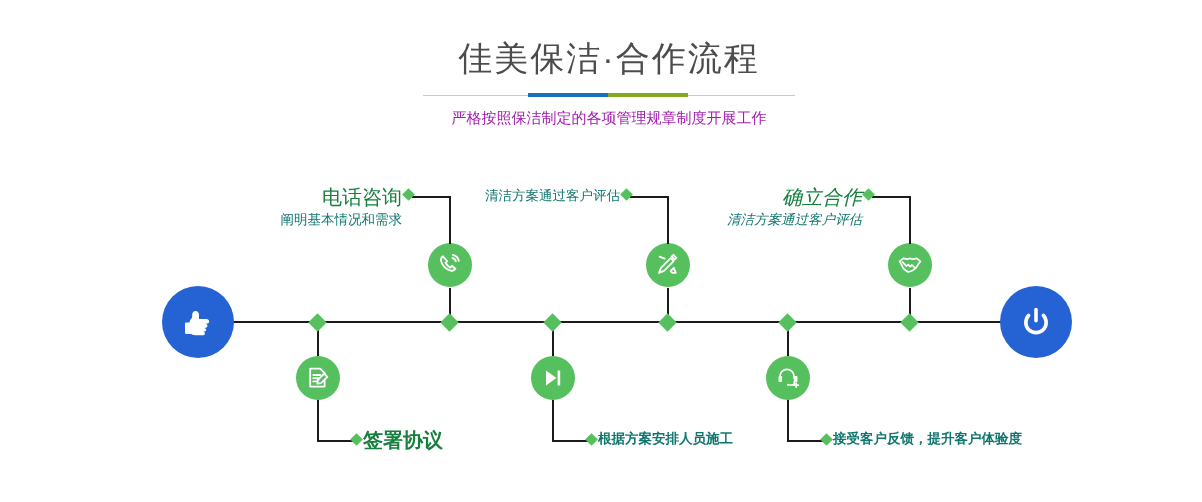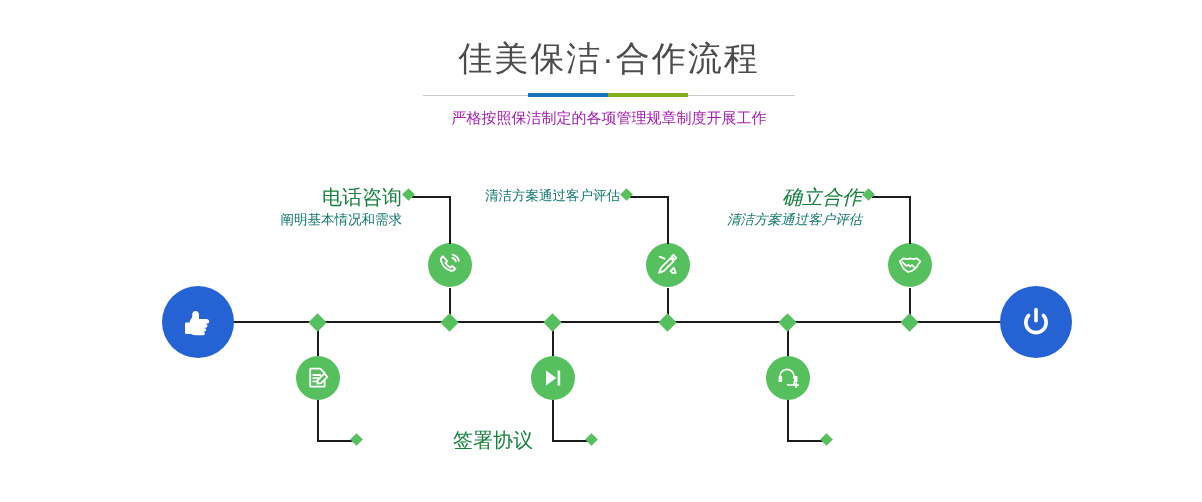--- a/index.html
+++ b/index.html
@@ -70,21 +70,21 @@
 
   
   .lbl{position:absolute;white-space:nowrap;}
   .lbl .main{
     font-size:20px;color:#15803d;line-height:24px;
   }
   .lbl .sub{
     font-size:13.5px;color:#0f766e;line-height:22px;
   }
   .lbl.right-al{text-align:right;}
-  .lbl.left-al{text-align:center;}
+  .lbl.left-al{text-align:left;font-weight:bold;}
 </style>
 </head>
 <body>
 
 <div id="stage">
 
   <div class="title">佳美保洁·合作流程</div>
 
   <div class="divider">
     <div class="hair"></div>
@@ -189,20 +189,21 @@
         </g>
       </svg>
     </span>
   </div>
   <div class="vline" style="left:544px;top:322px;height:34px;"></div>
   <div class="diamond" style="left:538px;top:316px;"></div>
   <div class="vline" style="left:544px;top:400px;height:41px;"></div>
   <div class="hline" style="left:544px;top:440px;width:38px;"></div>
   <div class="diamond" style="left:579px;top:435px;width:9px;height:9px;"></div>
   <div class="lbl left-al" style="left:590px;top:428px;width:260px;">
+    <div class="sub">根据方案安排人员施工</div>
   </div>
 
   <div class="node" style="left:880px;top:243px;">
     <span>
       <svg width="26" height="26" viewBox="0 0 26 26">
         <g fill="none" stroke="#ffffff" stroke-width="1.7" stroke-linejoin="round" stroke-linecap="round">
           <path d="M2.6 9.4l3.6-3.0 4.0 0.8 2.8-0.8 2.8 0.8 4.0-0.8 3.6 3.0"></path>
           <path d="M5.4 10.0l4.0 4.2 1.8-1.6 2.0 2.0 1.8-1.6 3.0 3.0"></path>
           <path d="M3.0 9.8l3.6 7.0 4.4 3.2 3.6-1.0 4.0-2.6 4.4-6.6"></path>
         </g>
@@ -231,15 +232,16 @@
         </g>
       </svg>
     </span>
   </div>
   <div class="vline" style="left:779px;top:322px;height:34px;"></div>
   <div class="diamond" style="left:773px;top:316px;"></div>
   <div class="vline" style="left:779px;top:400px;height:41px;"></div>
   <div class="hline" style="left:779px;top:440px;width:38px;"></div>
   <div class="diamond" style="left:814px;top:435px;width:9px;height:9px;"></div>
   <div class="lbl left-al" style="left:825px;top:428px;width:290px;">
+    <div class="sub">接受客户反馈，提升客户体验度</div>
   </div>
 
 </div>
 
 </body></html>

